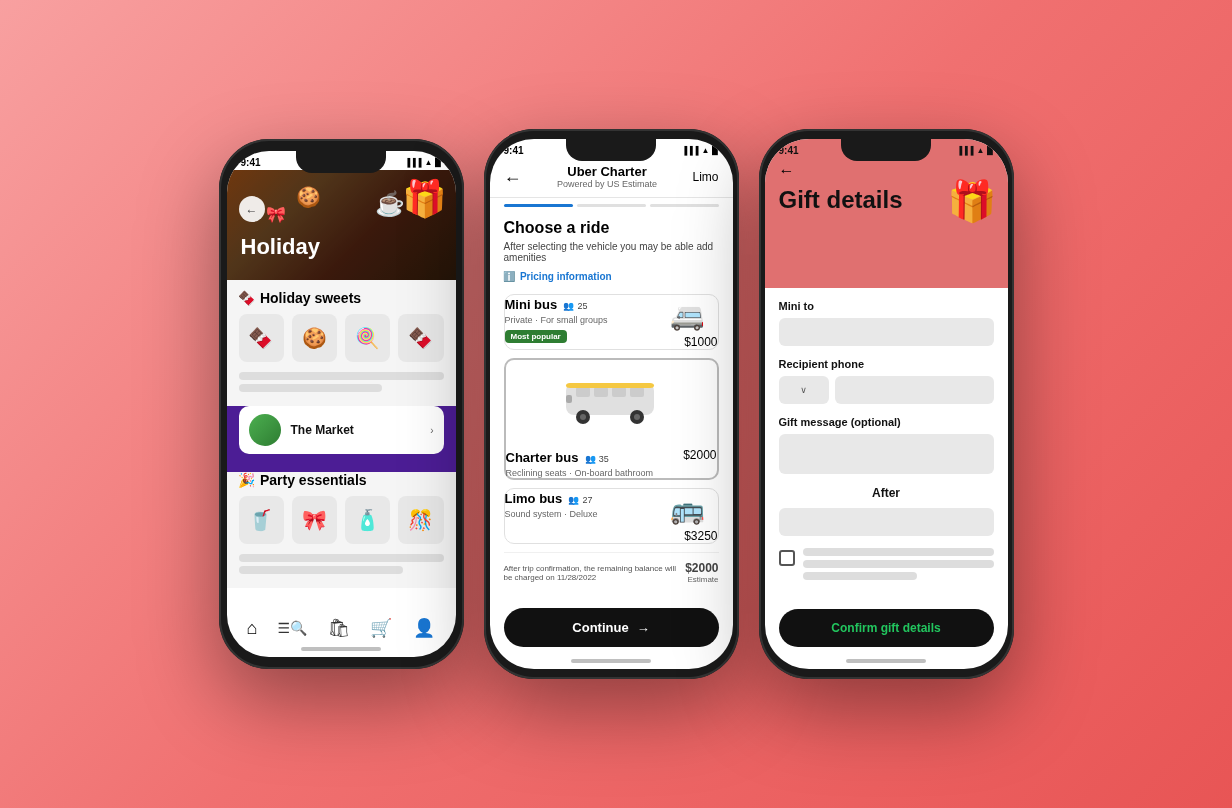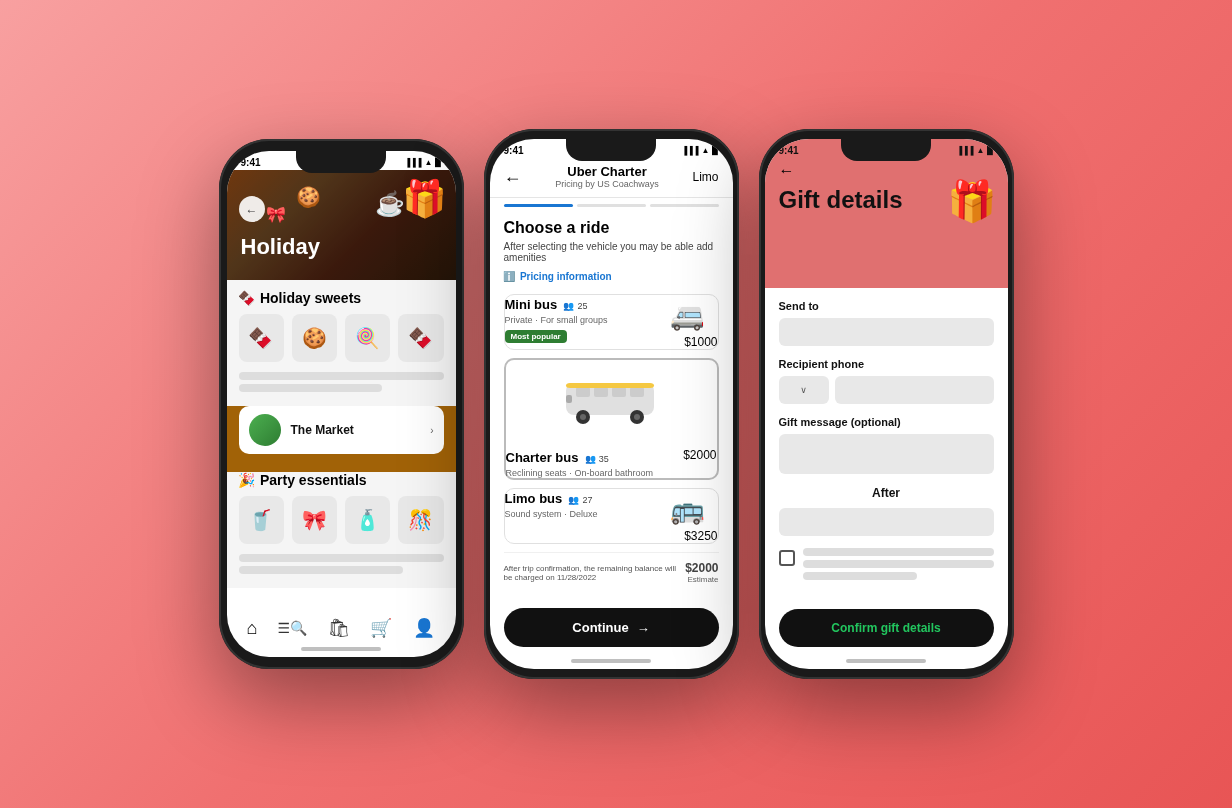--- a/index.html
+++ b/index.html
@@ -455,21 +455,21 @@
       <div class="product-grid">
         <div class="product-item">🍫</div>
         <div class="product-item">🍪</div>
         <div class="product-item">🍭</div>
         <div class="product-item">🍫</div>
       </div>
       <div class="product-placeholder"></div>
       <div class="product-placeholder" style="width:70%"></div>
     </div>
 
-    <div style="padding: 0 12px 8px; background:#a16207;">
+    <div style="padding: 0 12px 8px; background:#4c1d95;">
       <div class="market-row">
         <div class="market-thumb"></div>
         <span class="market-label">The Market</span>
         <span class="market-arrow">›</span>
       </div>
     </div>
 
     <div class="party-section">
       <div class="section-title">
         <span>🎉</span>
@@ -508,21 +508,21 @@
         <span>▲</span>
         <span>▉</span>
       </div>
     </div>
 
     <div class="charter-header">
       <div class="charter-header-top">
         <span class="charter-back">←</span>
         <div class="charter-title-block">
           <div class="charter-title">Uber Charter</div>
-          <div class="charter-subtitle">Pricing by US Coachways</div>
+          <div class="charter-subtitle">Powered by US Estimate</div>
         </div>
         <span class="charter-help">Limo</span>
       </div>
     </div>
 
     <div class="progress-bar-row">
       <div class="progress-seg active"></div>
       <div class="progress-seg"></div>
       <div class="progress-seg"></div>
     </div>
@@ -635,21 +635,21 @@
     </div>
 
     <div class="gift-header">
       <span class="gift-back" style="margin-top:2px;font-size:16px;">←</span>
       <div class="gift-title-text">Gift details</div>
       <div class="gift-image-corner">🎁</div>
     </div>
 
     <div class="gift-content" style="padding-bottom: 65px;">
 
-      <div class="field-label">Send to</div>
+      <div class="field-label">Mini to</div>
       <div class="field-input"></div>
 
       <div class="field-label">Recipient phone</div>
       <div class="phone-input-row">
         <div class="phone-flag-select">
           <span>∨</span>
         </div>
         <div class="phone-number-input"></div>
       </div>
 

